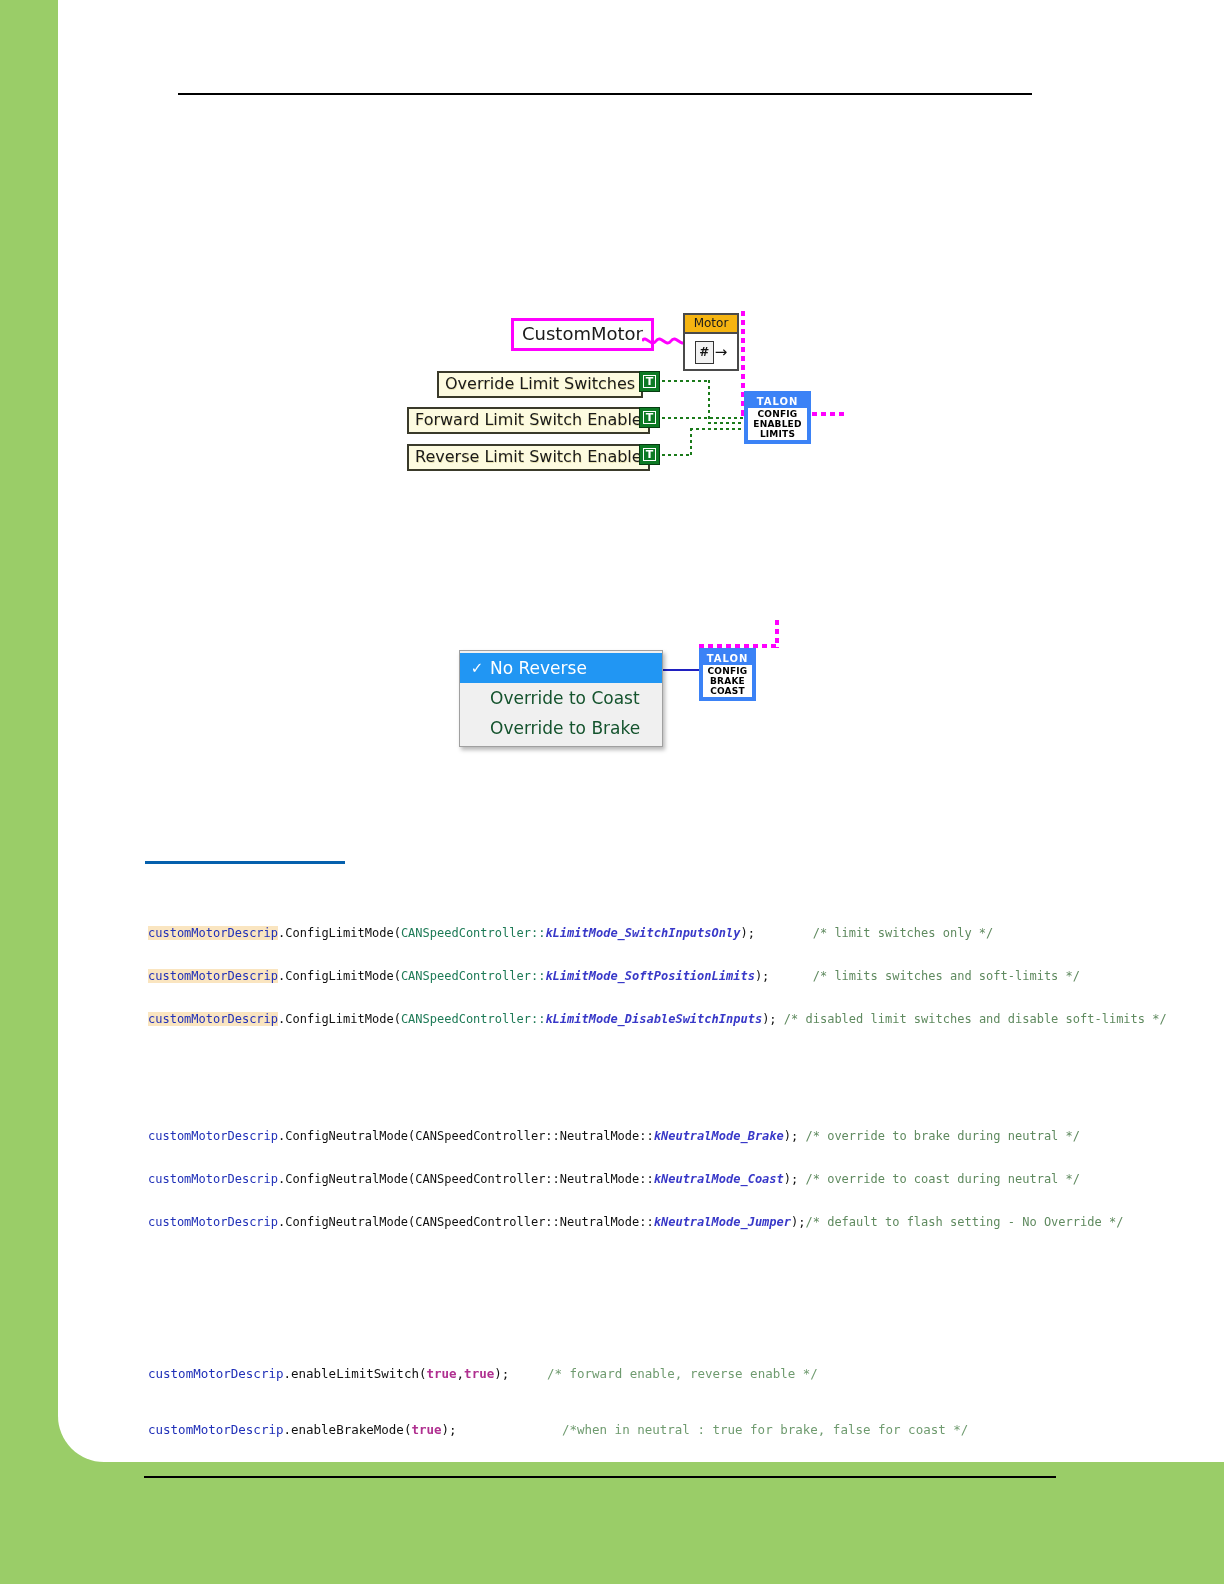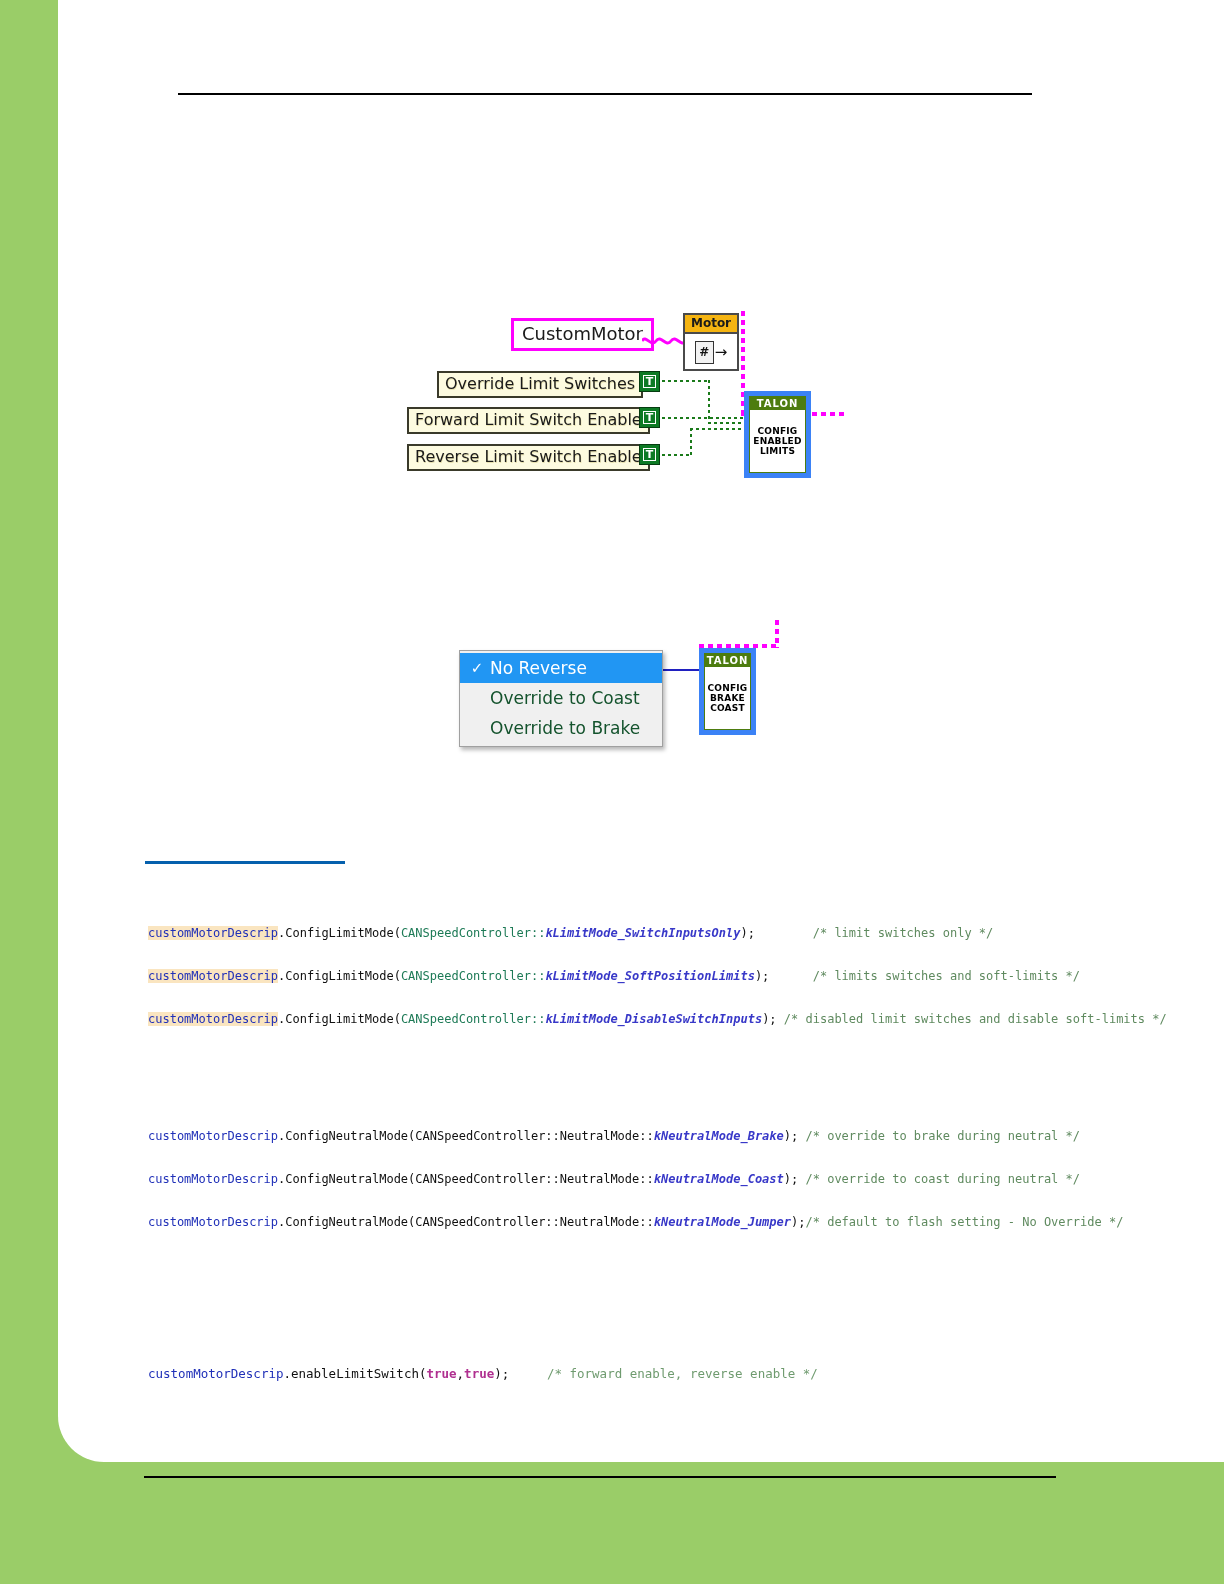--- a/index.html
+++ b/index.html
@@ -112,21 +112,21 @@
   }
   .motor-node .cap {
     height: 17px;
     background: #f5b411;
     border-bottom: 2px solid #4a4a4a;
     color: #1a1a1a;
     font-family: "DejaVu Sans", sans-serif;
     font-size: 12px;
     line-height: 16px;
     text-align: center;
-    font-weight: 700;
+    font-weight: 400;
   }
   .motor-node .body {
     height: 37px;
     display: flex; align-items: center; justify-content: center;
     gap: 1px;
   }
   .doc-glyph {
     width: 19px; height: 23px;
     background: #f2f2f2;
     border: 1.5px solid #333;
@@ -142,22 +142,22 @@
   .arrow-glyph {
     font-family: "DejaVu Sans", sans-serif;
     font-size: 15px;
     color: #111;
     line-height: 15px;
   }
 
   
   .talon-node {
     position: absolute;
-    background: #4d7c0f;
-    border: 5px solid #3b82f6;
+    background: #3b82f6;
+    border: 3px solid #3b82f6;
     box-sizing: border-box;
     padding: 1px;
   }
   .talon-node .t-title {
     color: #ffffff;
     font-family: "DejaVu Sans", sans-serif;
     font-size: 10px;
     font-weight: bold;
     letter-spacing: 1px;
     text-align: center;
@@ -165,21 +165,21 @@
   }
   .talon-node .t-body {
     background: #ffffff;
     color: #000000;
     font-family: "DejaVu Sans", sans-serif;
     font-size: 9px;
     font-weight: bold;
     line-height: 10px;
     text-align: center;
     letter-spacing: 0.2px;
-    padding: 16px 2px;
+    padding: 1px 2px;
   }
 
   
   .wire { position: absolute; }
   .wire-green-dot {
     background-image: repeating-linear-gradient(to right,#1a7a1a 0 3px, rgba(0,0,0,0) 3px 6px);
   }
   .wire-green-dot-v {
     background-image: repeating-linear-gradient(to bottom,#1a7a1a 0 3px, rgba(0,0,0,0) 3px 6px);
   }
@@ -353,13 +353,14 @@
 </div>
 
 <div class="code-block code-a" style="left:148px; top:1101px;">
   <div class="code-line"><span class="tok-blue">customMotorDescrip</span><span class="tok-fn">.ConfigNeutralMode(</span><span class="tok-dark">CANSpeedController::NeutralMode::</span><span class="tok-enum">kNeutralMode_Brake</span><span class="tok-semi">);</span><span> </span><span class="tok-cmt">/* override to brake during neutral */</span></div>
   <div class="code-line"><span class="tok-blue">customMotorDescrip</span><span class="tok-fn">.ConfigNeutralMode(</span><span class="tok-dark">CANSpeedController::NeutralMode::</span><span class="tok-enum">kNeutralMode_Coast</span><span class="tok-semi">);</span><span> </span><span class="tok-cmt">/* override to coast during neutral */</span></div>
   <div class="code-line"><span class="tok-blue">customMotorDescrip</span><span class="tok-fn">.ConfigNeutralMode(</span><span class="tok-dark">CANSpeedController::NeutralMode::</span><span class="tok-enum">kNeutralMode_Jumper</span><span class="tok-semi">);</span><span></span><span class="tok-cmt">/* default to flash setting - No Override */</span></div>
 </div>
 
 <div class="code-block code-c" style="left:148px; top:1319px;">
   <div class="code-line" style="line-height:26px;height:26px;margin-top:12px;"><span class="tok-obj">customMotorDescrip</span><span class="tok-fn2">.enableLimitSwitch(</span><span class="tok-true">true</span><span class="tok-dark">,</span><span class="tok-true">true</span><span class="tok-dark">);</span><span>     </span><span class="tok-cmt2">/* forward enable, reverse enable */</span></div>
+  <div class="code-line" style="line-height:26px;height:26px;"><span class="tok-obj">customMotorDescrip</span><span class="tok-fn2">.enableBrakeMode(</span><span class="tok-true">true</span><span class="tok-dark"></span><span class="tok-true"></span><span class="tok-dark">);</span><span>              </span><span class="tok-cmt2">/*when in neutral : true for brake, false for coast */</span></div>
 </div>
 
 </body></html>

